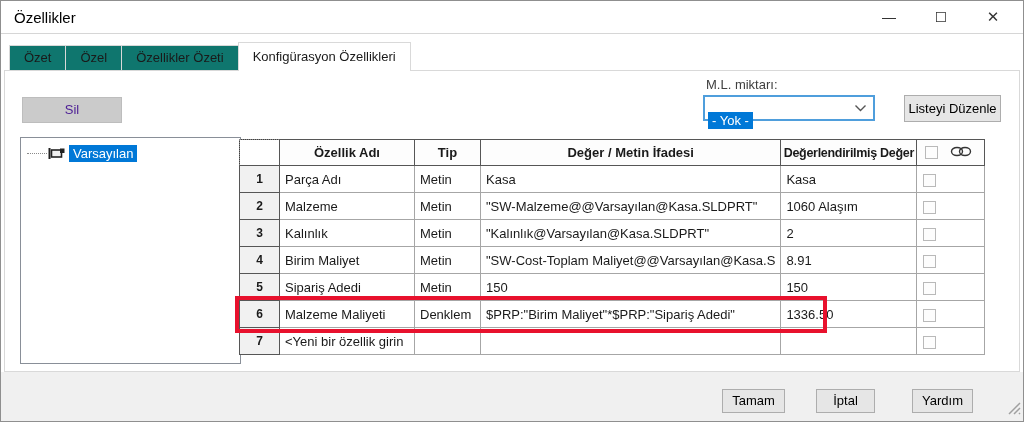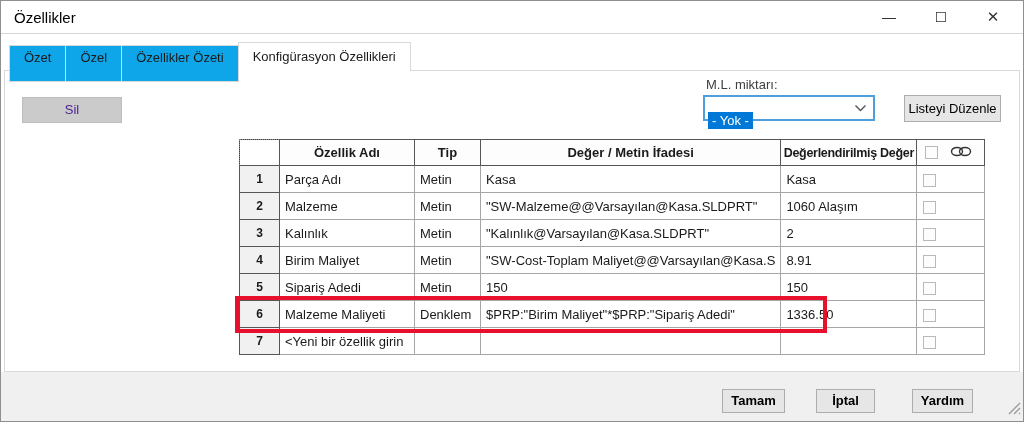--- a/index.html
+++ b/index.html
@@ -18,22 +18,22 @@
   .title { font-size: 15px; padding-left: 13px; color: #000; }
   .win-controls { position: absolute; right: 4px; top: 0; height: 32px; display: flex; }
   .ctrl { width: 52px; height: 32px; display: flex; align-items: center; justify-content: center; font-size: 14px; color: #333; cursor: default; }
   .ctrl.close { font-size: 15px; }
   .titlebar-sep { position: absolute; top: 32px; left: 0; right: 0; height: 1px; background: #d6d6d6; }
   .artifact { position: absolute; top: 0; left: 468px; width: 56px; height: 3px; background: #4b4b4b; }
 
   
   .tabstrip { position: absolute; top: 44px; left: 8px; display: flex; z-index: 3; }
   .tab {
-    height: 37px; line-height: 24px; padding: 0 14px; font-size: 13px;
-    background: #0ea5e9; border: 1px solid #d9d9d9; margin-right: -1px; white-space: nowrap;
+    height: 26px; line-height: 24px; padding: 0 14px; font-size: 13px;
+    background: #0f766e; border: 1px solid #d9d9d9; margin-right: -1px; white-space: nowrap;
   }
   .tab.active { background: #fff; margin-top: -3px; height: 29px; line-height: 27px; border-bottom: none; position: relative; z-index: 4; }
 
   .tabpage { position: absolute; top: 69px; left: 3px; right: 3px; bottom: 49px; background: #fff; border: 1px solid #d9d9d9; }
 
   
   .btn-disabled {
     position: absolute; left: 17px; top: 26px; width: 100px; height: 26px;
     background: #cbcbcb; border: 1px solid #bdbdbd; color: #4c1d95; font-size: 13px;
     text-align: center; line-height: 24px;
@@ -77,21 +77,21 @@
   .linkhead { display: flex; align-items: center; padding-left: 6px; gap: 12px; font-weight: normal; }
 
   
   .red-box {
     position: absolute; left: 230px; top: 225px; width: 592px; height: 37px;
     border: 4px solid #e8112d; pointer-events: none; z-index: 5;
   }
 
   
   .footer { position: absolute; left: 0; right: 0; bottom: 0; height: 49px; background: #f0f0f0; }
-  .footer-btn { position: absolute; top: 17px; height: 24px; line-height: 22px; font-size: 13px; font-weight: bold; }
+  .footer-btn { position: absolute; top: 17px; height: 24px; line-height: 22px; font-size: 13px; }
   .btn-ok { left: 721px; width: 63px; }
   .btn-cancel { left: 815px; width: 59px; }
   .btn-help { left: 911px; width: 61px; }
   .grip { position: absolute; right: 2px; bottom: 2px; }
 </style>
 </head>
 <body>
 
 <div class="artifact"></div>
 
@@ -122,20 +122,33 @@
     <span class="combo-sel">- Yok -</span>
     <span class="combo-chevron">
       <svg width="13" height="9" viewBox="0 0 13 9">
           <path d="M1.5 1.5 L6.5 6.5 L11.5 1.5" stroke="#555" stroke-width="1.4" fill="none"></path>
         </svg>
     </span>
   </div>
 
   <div class="btn edit-list">Listeyi Düzenle</div>
 
+  <div class="tree">
+    <div class="tree-item">
+      <span class="connector"></span>
+      <span class="cfg-icon">
+        <svg width="18" height="13" viewBox="0 0 18 13">
+          <path d="M1.5 1 v11" stroke="#222" stroke-width="2"></path>
+          <rect x="3.5" y="3" width="10" height="7" fill="#efefef" stroke="#222" stroke-width="1.6"></rect>
+          <rect x="12" y="1.5" width="4.5" height="4.5" fill="#222"></rect>
+        </svg>
+      </span>
+      <span class="tree-label">Varsayılan</span>
+    </div>
+  </div>
 
   <table class="props-table">
     <colgroup>
       <col style="width:40px">
         <col style="width:135px">
         <col style="width:66px">
       <col style="width:283px">
         <col style="width:136px">
         <col style="width:68px">
     </colgroup>

